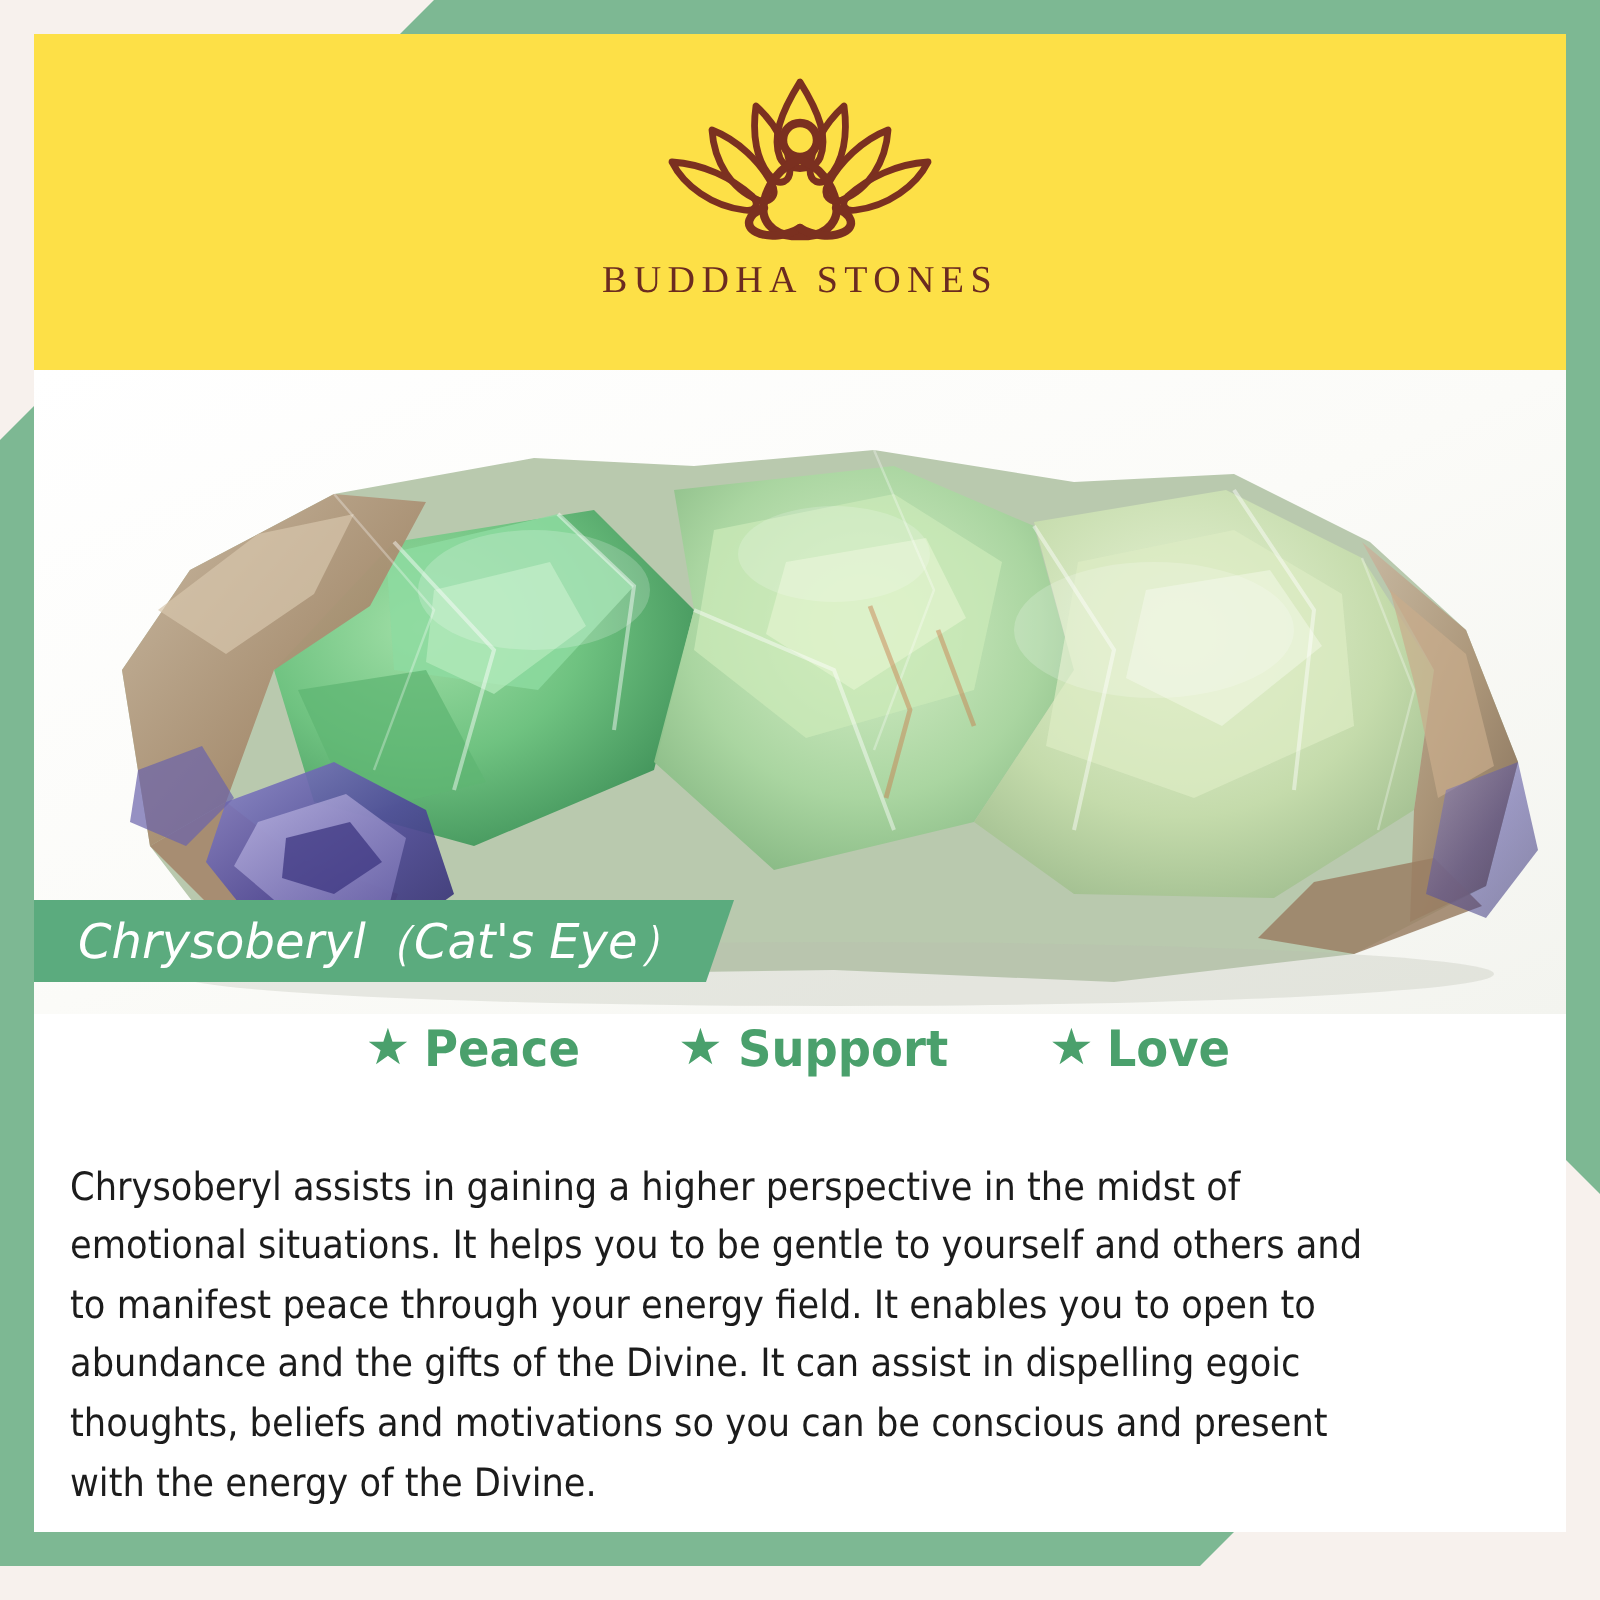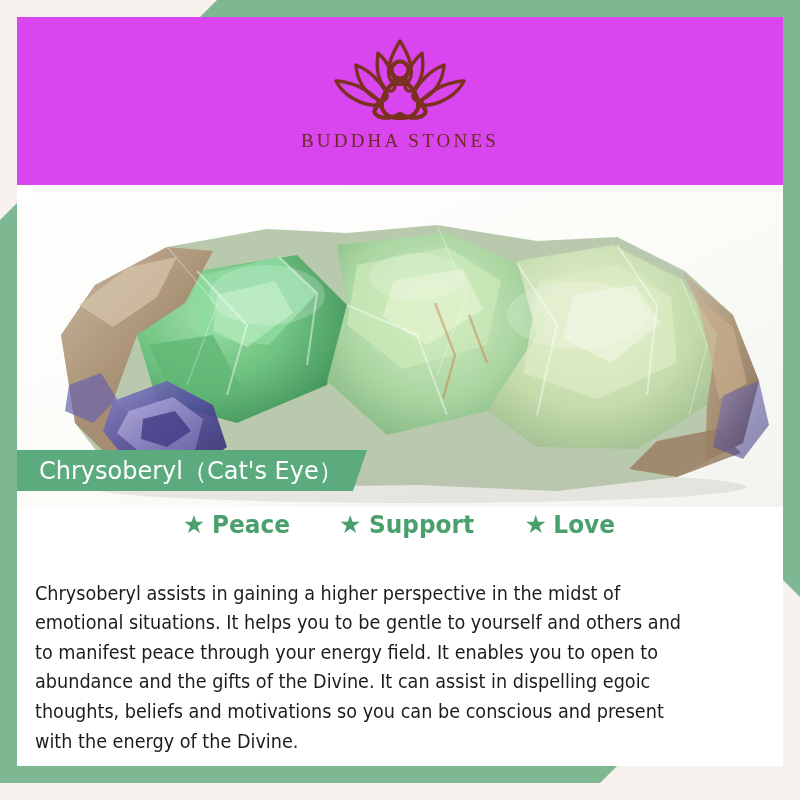--- a/index.html
+++ b/index.html
@@ -71,21 +71,21 @@
     overflow: hidden;
   }
 
   
   .header {
     position: absolute;
     left: 0;
     top: 0;
     width: 766px;
     height: 168px;
-    background: #d946ef;
+    background: #fde047;
   }
   .logo-wrap {
     position: absolute;
     left: 0;
     top: 14px;
     width: 766px;
     text-align: center;
   }
   .logo-mark {
     display: block;
@@ -149,20 +149,21 @@
     z-index: 6;
     clip-path: polygon(0 0, 100% 0, calc(100% - 14px) 100%, 0 100%);
   }
   .name-text {
     padding-left: 22px;
     color: #ffffff;
     font-family: "DejaVu Sans", sans-serif;
     font-size: 24px;
     font-weight: normal;
     white-space: nowrap;
+    font-style: italic;
   }
 
   
   .benefits {
     position: absolute;
     left: 0;
     top: 493px;
     width: 766px;
     display: flex;
     justify-content: center;

